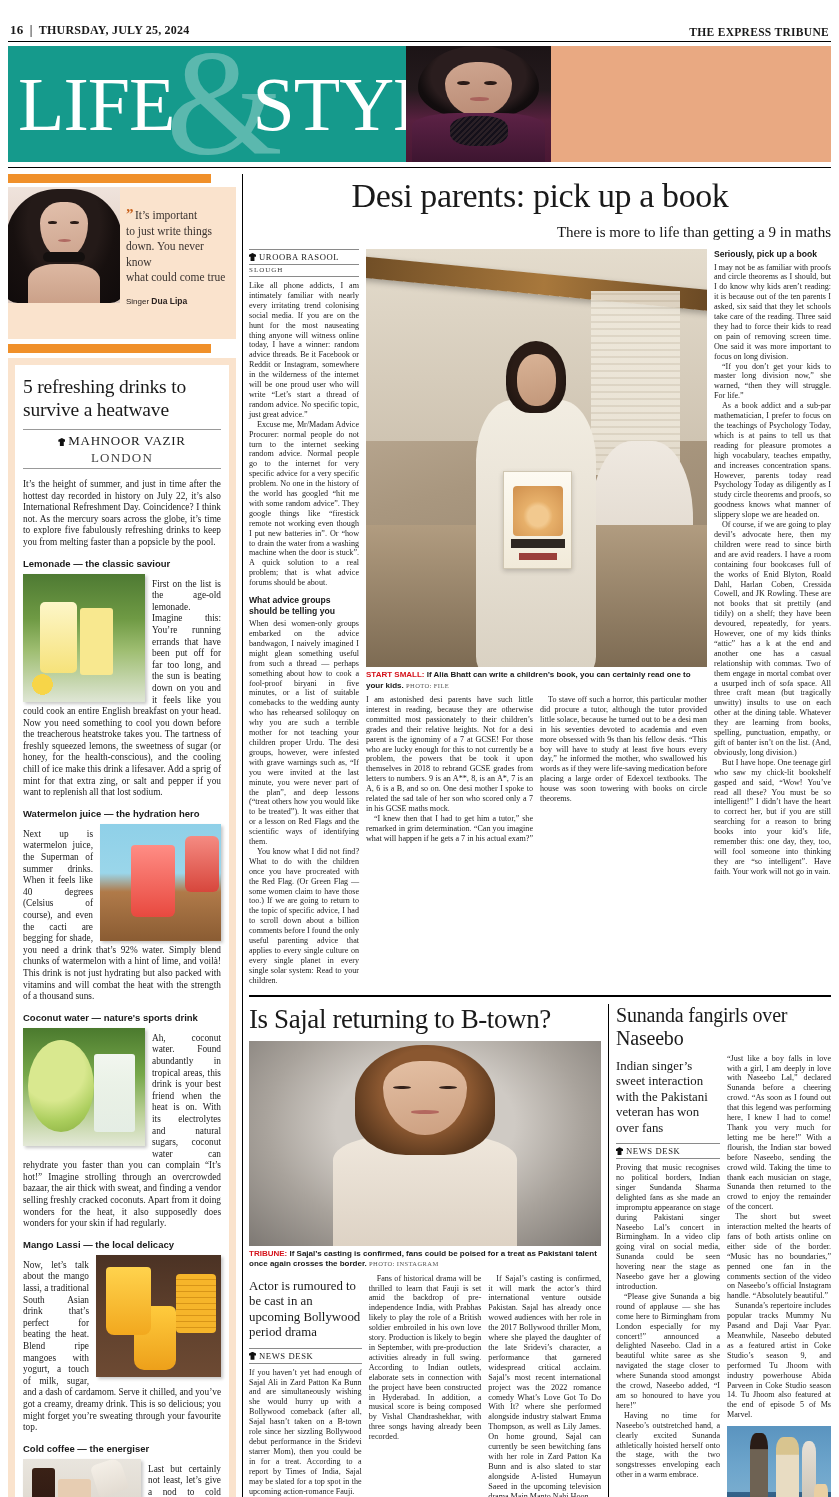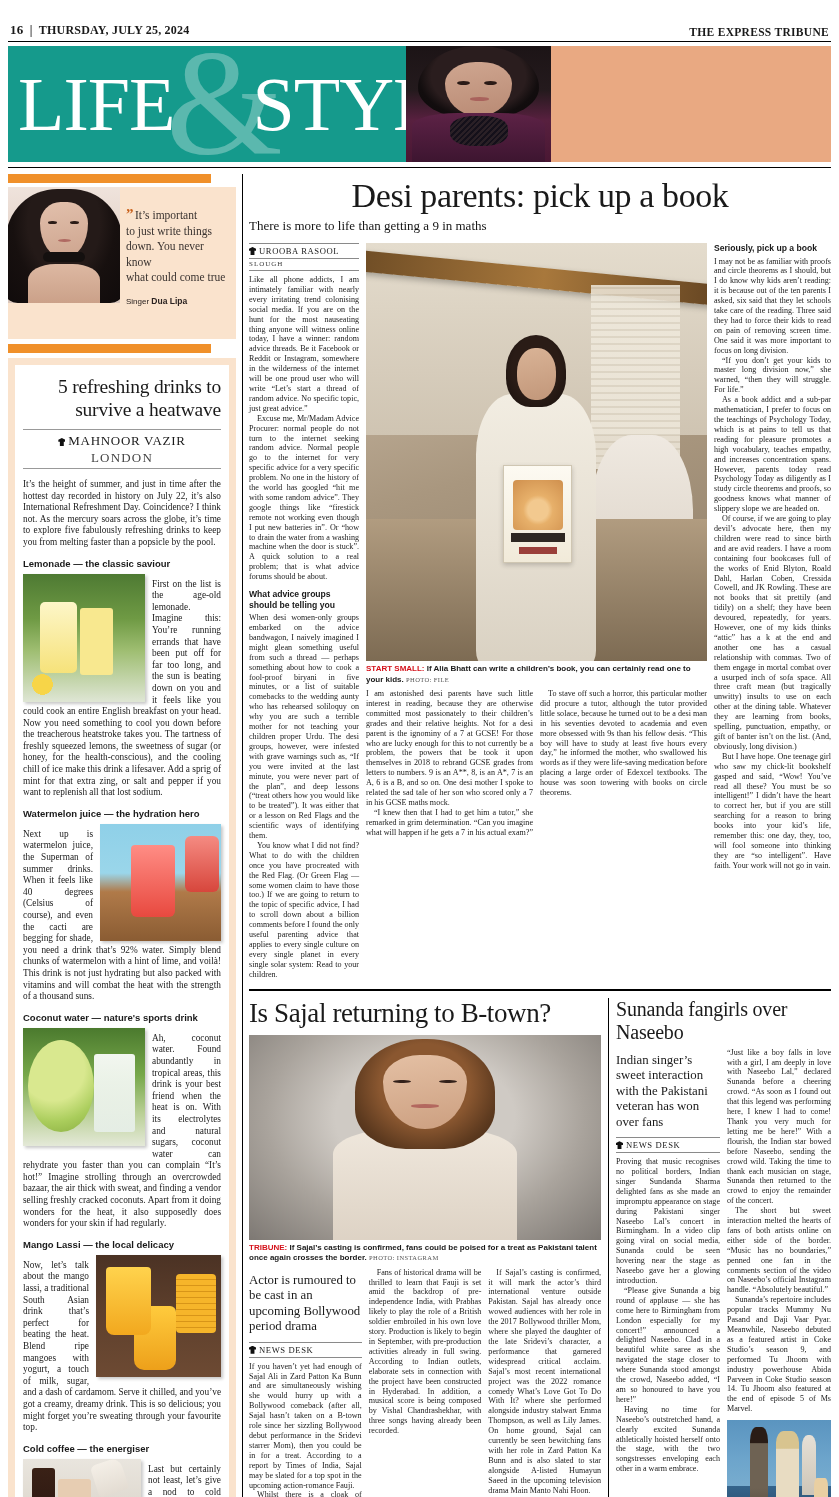--- a/index.html
+++ b/index.html
@@ -87,21 +87,21 @@
     background: linear-gradient(180deg,#ddb8a2,#cba189); border-radius: 38% 38% 0 0 / 40% 40% 0 0; }
   .qb-text { position: absolute; left: 118px; top: 20px; right: 8px; }
   .qb-text .ln { font-size: 11.5px; line-height: 15.5px; color: #3a3330; }
   .qb-text .ln .qm { color: #c9601a; font-weight: bold; font-size: 15px; letter-spacing: -1.5px; }
   .qb-attrib { margin-top: 10px; font-family: "Liberation Sans", sans-serif; font-size: 8px; color: #2a2220; }
   .qb-attrib b { font-size: 8.5px; }
 
   .orange-bar2 { height: 9px; background: #f0902a; width: 203px; margin-top: 5px; }
 
   .drinks-card { border: 7px solid #fae3cd; margin-top: 5px; padding: 10px 8px 10px 8px; }
-  .drinks-title { font-size: 19.5px; line-height: 23px; text-align: right; letter-spacing: -.2px; }
+  .drinks-title { font-size: 19.5px; line-height: 23px; text-align: left; letter-spacing: -.2px; }
   .byline { border-top: 1px solid #999; border-bottom: 1px solid #999; margin-top: 8px; padding: 3px 0 2px 0; text-align: center; }
   .byline .nm { font-size: 13px; letter-spacing: .7px; }
   .byline .loc { font-size: 13px; letter-spacing: 1.2px; color: #444; margin-top: 1px; }
   .bullet-ico { display: inline-block; width: 7px; height: 8px; background: #111; vertical-align: -1px; margin-right: 3px;
     clip-path: polygon(50% 0,100% 22%,100% 48%,78% 48%,78% 100%,22% 100%,22% 48%,0 48%,0 22%); }
   .dp { font-size: 9.3px; line-height: 11.6px; text-align: justify; margin-top: 10px; }
   .sub-h { font-family: "Liberation Sans", sans-serif; font-weight: bold; font-size: 9.5px; margin-top: 9px; margin-bottom: 4px; }
   .imgwrap { box-shadow: 2px 2px 3px rgba(0,0,0,.22); }
   .float-l { float: left; margin: 1px 7px 3px 0; }
   .float-r { float: right; margin: 1px 0 3px 7px; }
@@ -134,21 +134,21 @@
   .ph-coffee { background: linear-gradient(180deg,#e9e5de 0%, #ddd7cd 50%, #cfc8bd 100%); }
   .ph-coffee:after { content:''; position:absolute; left:30%; top:18%; width:28%; height:70%;
      background: linear-gradient(180deg,#e7cdb2 0 26%, #b9794a 27% 68%, #9a5f38 100%); border-radius:3px; }
   .ph-coffee:before { content:''; position:absolute; left:8%; top:8%; width:19%; height:62%;
      background: linear-gradient(180deg,#3a2116,#271510); border-radius:3px 3px 4px 4px; }
   .ph-coffee .pour { position:absolute; left:60%; top:2%; width:26%; height:30%;
      background: linear-gradient(180deg,#f4efe7,#e3dcd2); border-radius: 6px 10px 4px 4px; transform: rotate(-18deg); }
 
   
   .head-main { font-size: 34px; line-height: 40px; text-align: center; letter-spacing: -.4px; margin-top: 2px; }
-  .deck-main { font-size: 13px; line-height: 20px; text-align: left; color: #151515; margin-bottom: 7px; }
+  .deck-main { font-size: 15px; line-height: 20px; text-align: right; color: #151515; margin-top: 6px; margin-bottom: 7px; }
 
   .mcols { display: flex; gap: 7px; }
   .mc { width: 110px; flex: 0 0 110px; }
   .mc.wide { flex: 1 1 auto; }
   .byline2 { border-top: 1px solid #8a8a8a; border-bottom: 1px solid #8a8a8a; padding: 2px 0; }
   .byline2 .nm { font-size: 8.6px; letter-spacing: .6px; }
   .byline2 .loc { font-size: 7px; letter-spacing: 1px; color: #3c3c3c; border-top: 1px solid #8a8a8a; margin-top: 2px; padding-top: 1px; }
   .bp-t { font-size: 8.1px; line-height: 9.9px; text-align: justify; }
   .bp-t.ind { text-indent: 8px; }
   .bp-h { font-family: "Liberation Sans", sans-serif; font-weight: bold; font-size: 8.6px; line-height: 10.5px; margin: 7px 0 3px; }

